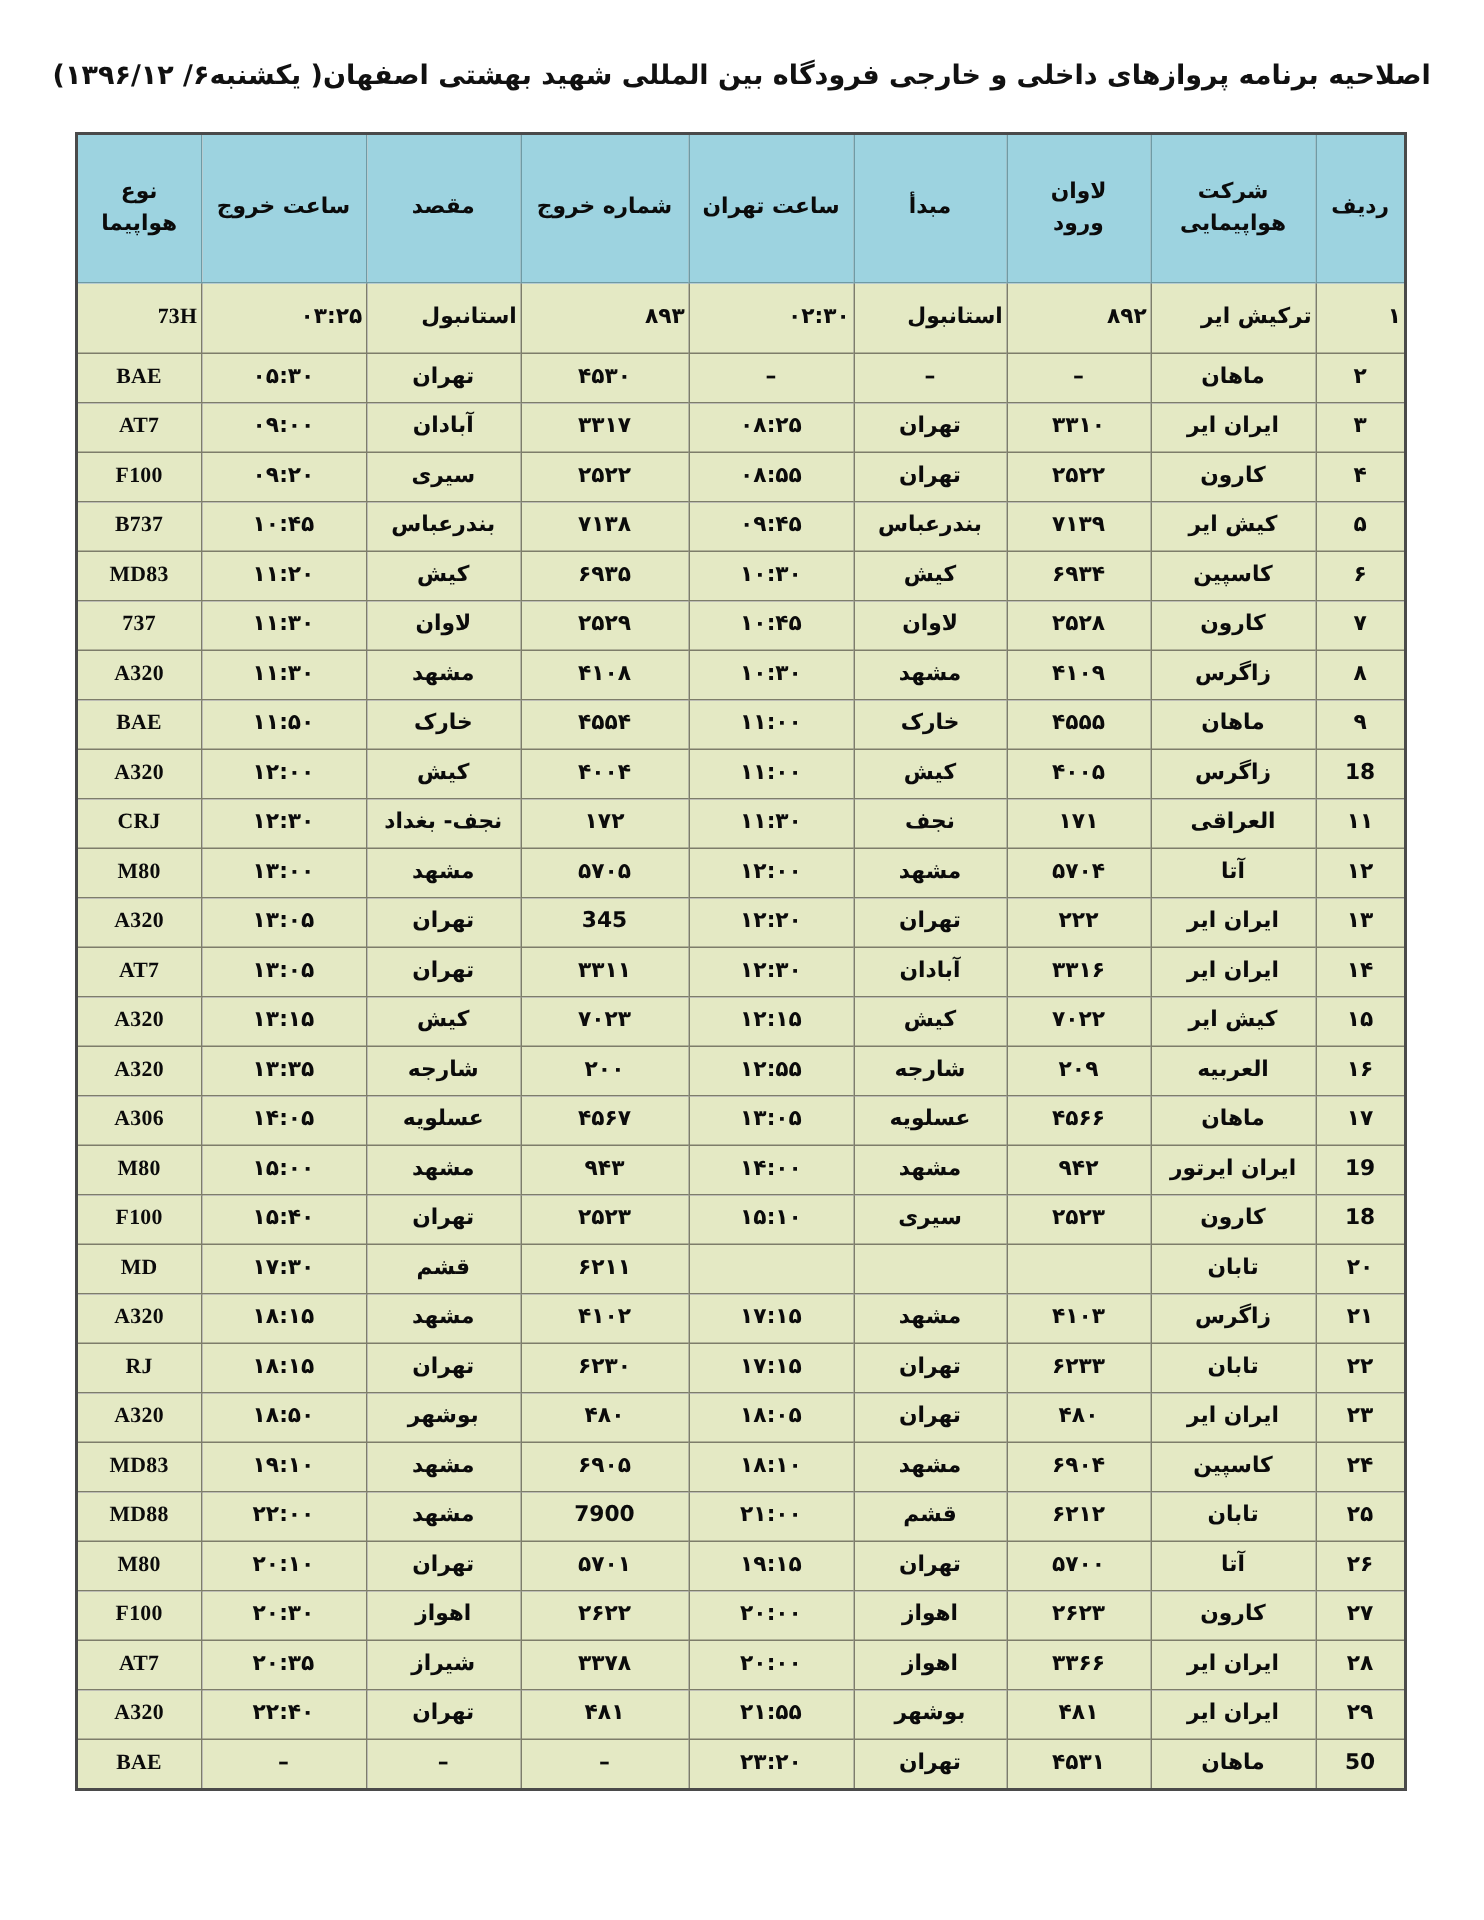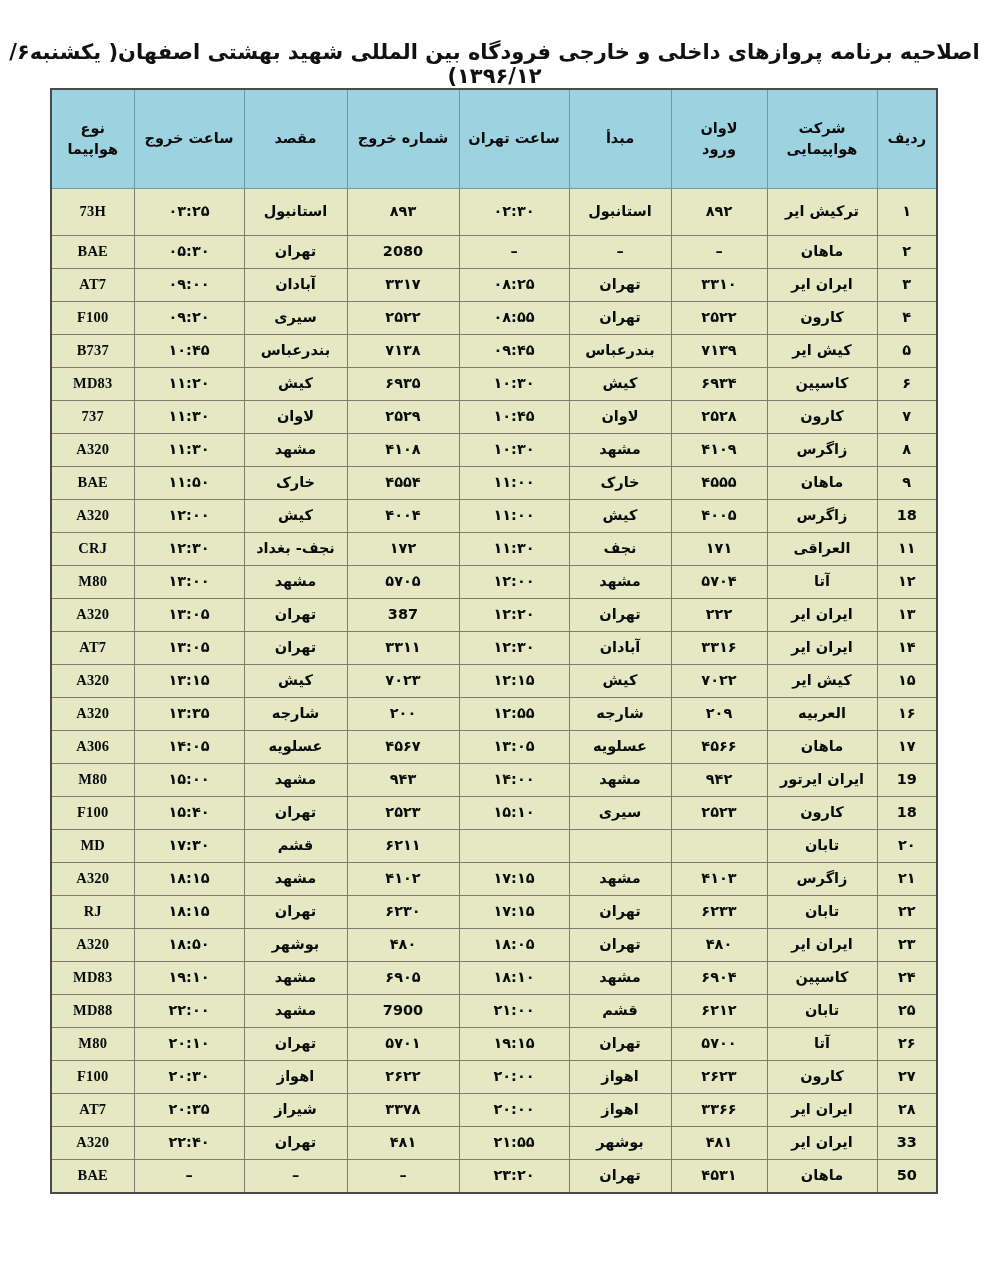--- a/index.html
+++ b/index.html
@@ -20,21 +20,21 @@
     height: 1280px;
     background: #ffffff;
     box-sizing: border-box;
   }
   .title {
     position: absolute;
     top: 40px;
     left: 0;
     width: 989px;
     text-align: center;
-    font-size: 21px;
+    font-size: 18px;
     font-weight: bold;
     color: #111111;
     letter-spacing: -0.2px;
     direction: rtl;
   }
   .table-wrap {
     position: absolute;
     top: 88px;
     left: 52px;
     width: 886px;
@@ -68,20 +68,21 @@
     display: block;
   }
   table.sched tbody td {
     background: #e4e9c4;
     height: 32px;
     font-size: 14.5px;
     line-height: 1.2;
   }
   table.sched tbody tr.first-row td {
     height: 46px;
+    text-align: right;
   }
   
   td.ac-type {
     font-family: "Liberation Serif", "DejaVu Serif", serif;
     font-size: 14px;
     font-weight: bold;
     letter-spacing: 0.2px;
   }
   td.blank {
     color: transparent;
@@ -162,21 +163,21 @@
             <td>استانبول</td>
             <td>۰۳:۲۵</td>
             <td class="ac-type">73H</td>
           </tr>
           <tr>
             <td>۲</td>
             <td>ماهان</td>
             <td>–</td>
             <td>–</td>
             <td>–</td>
-            <td>2080</td>
+            <td>۴۵۳۰</td>
             <td>تهران</td>
             <td>۰۵:۳۰</td>
             <td class="ac-type">BAE</td>
           </tr>
           <tr>
             <td>۳</td>
             <td>ایران ایر</td>
             <td>۳۳۱۰</td>
             <td>تهران</td>
             <td>۰۸:۲۵</td>
@@ -283,21 +284,21 @@
             <td>مشهد</td>
             <td>۱۳:۰۰</td>
             <td class="ac-type">M80</td>
           </tr>
           <tr>
             <td>۱۳</td>
             <td>ایران ایر</td>
             <td>۲۲۲</td>
             <td>تهران</td>
             <td>۱۲:۲۰</td>
-            <td>387</td>
+            <td>345</td>
             <td>تهران</td>
             <td>۱۳:۰۵</td>
             <td class="ac-type">A320</td>
           </tr>
           <tr>
             <td>۱۴</td>
             <td>ایران ایر</td>
             <td>۳۳۱۶</td>
             <td>آبادان</td>
             <td>۱۲:۳۰</td>
@@ -454,21 +455,21 @@
             <td>ایران ایر</td>
             <td>۳۳۶۶</td>
             <td>اهواز</td>
             <td>۲۰:۰۰</td>
             <td>۳۳۷۸</td>
             <td>شیراز</td>
             <td>۲۰:۳۵</td>
             <td class="ac-type">AT7</td>
           </tr>
           <tr>
-            <td>33</td>
+            <td>۲۹</td>
             <td>ایران ایر</td>
             <td>۴۸۱</td>
             <td>بوشهر</td>
             <td>۲۱:۵۵</td>
             <td>۴۸۱</td>
             <td>تهران</td>
             <td>۲۲:۴۰</td>
             <td class="ac-type">A320</td>
           </tr>
           <tr>

